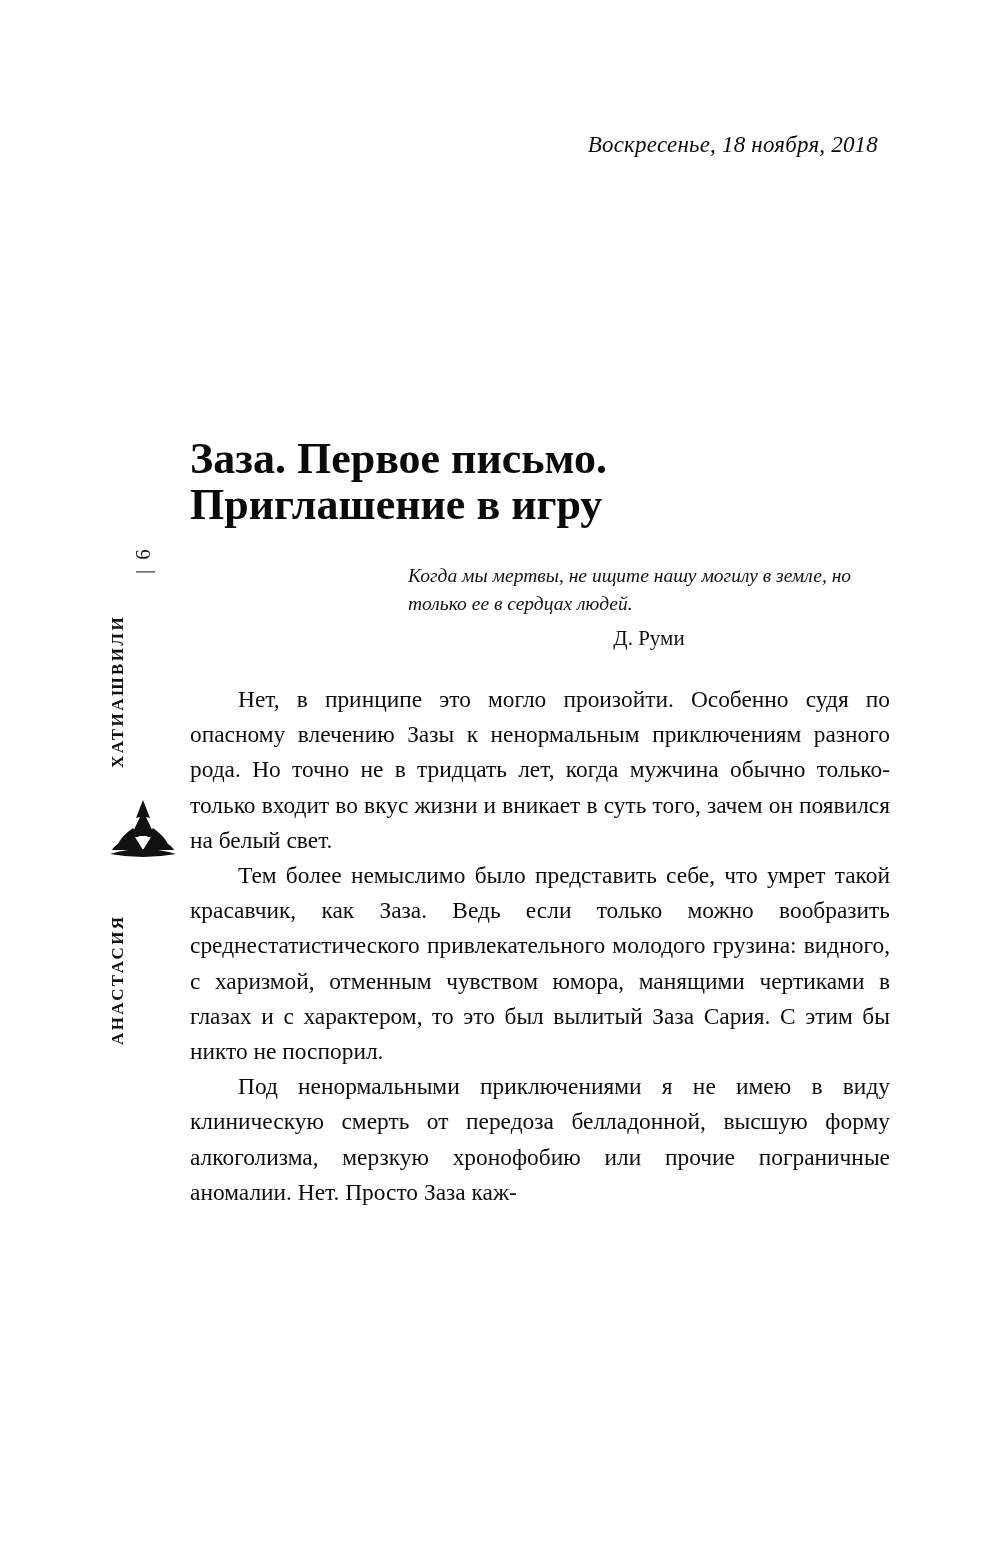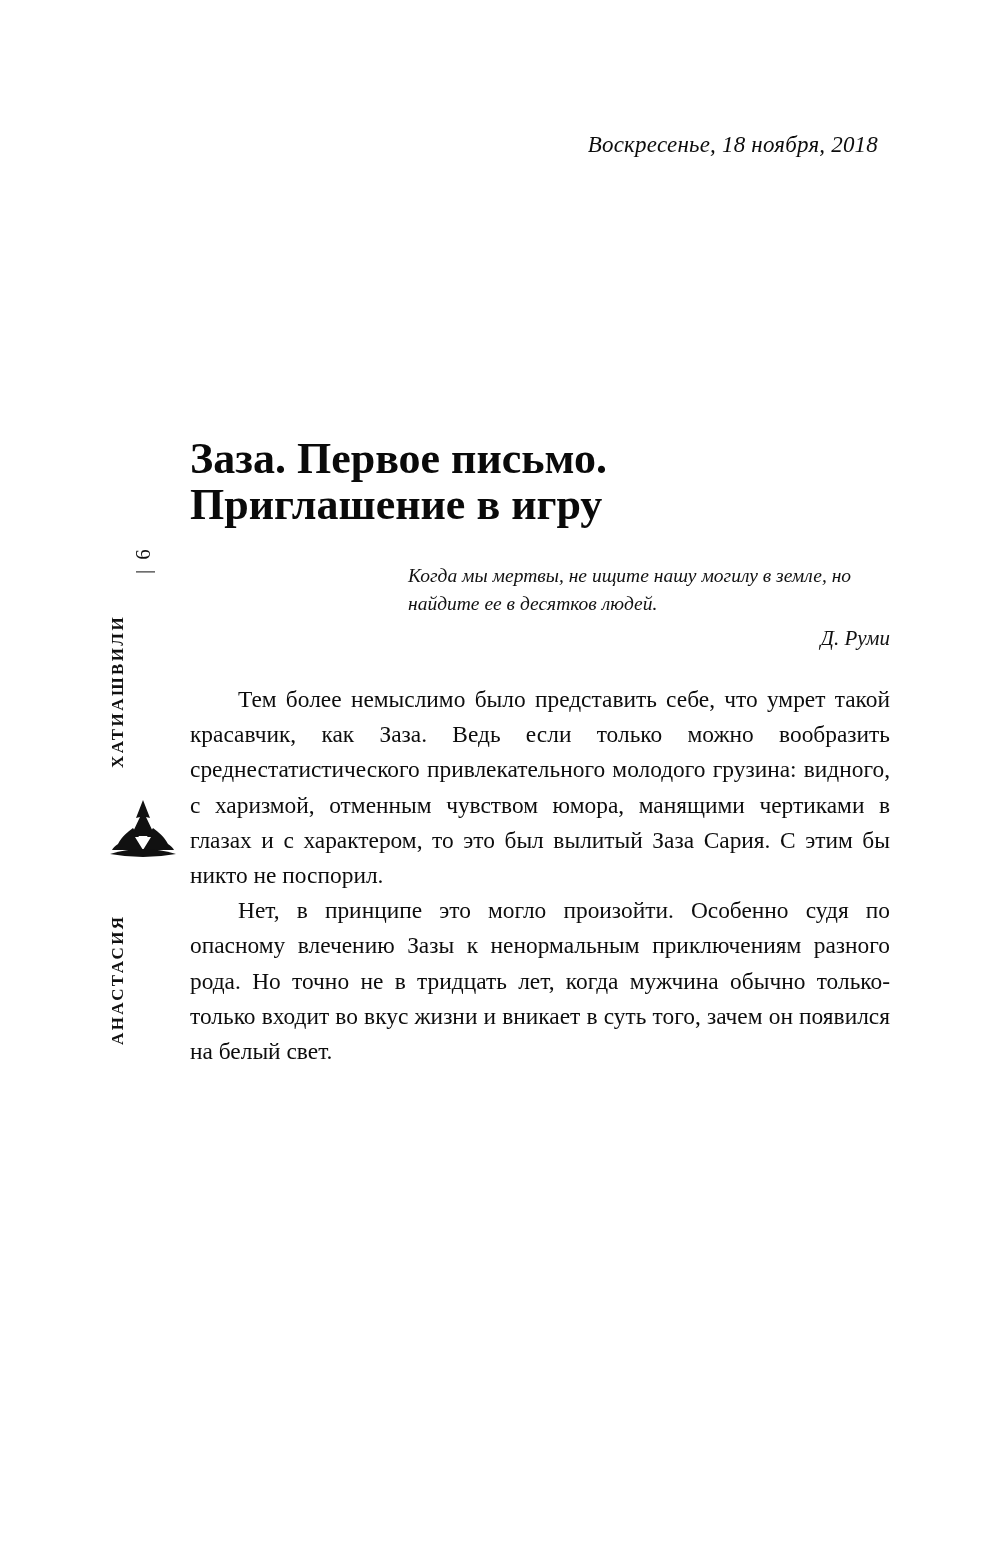--- a/index.html
+++ b/index.html
@@ -109,24 +109,23 @@
     font-style: italic;
     font-size: 19.5px;
     line-height: 28px;
     text-align: left;
   }
   .epigraph-source {
     position: absolute;
     top: 626px;
     left: 408px;
     width: 482px;
-    text-align: right;
+    text-align: center;
     font-family: "Liberation Serif", serif;
     font-size: 21px;
-    font-style: italic;
   }
 
   
   .body-text {
     position: absolute;
     top: 682px;
     left: 190px;
     width: 700px;
   }
   .body-text p {
@@ -161,19 +160,20 @@
     </svg>
   </div>
   <div class="vert-text given-name">АНАСТАСИЯ</div>
 </div>
 
 <h1 class="chapter-title">
   <span>Заза. Первое письмо.</span>
   <span class="line2">Приглашение в игру</span>
 </h1>
 
-<div class="epigraph">Когда мы мертвы, не ищите нашу могилу в земле, но найдите ее в десятков людей.</div>
+<div class="epigraph">Когда мы мертвы, не ищите нашу могилу в земле, но только ее в сердцах людей.</div>
 <div class="epigraph-source">Д. Руми</div>
 
 <div class="body-text">
+  <p>Нет, в принципе это могло произойти. Особенно судя по опасному влечению Зазы к ненормальным приключениям разного рода. Но точно не в тридцать лет, когда мужчина обычно только-только входит во вкус жизни и вникает в суть того, зачем он появился на белый свет.</p>
   <p>Тем более немыслимо было представить себе, что умрет такой красавчик, как Заза. Ведь если только можно вообразить среднестатистического привлекательного молодого грузина: видного, с харизмой, отменным чувством юмора, манящими чертиками в глазах и с характером, то это был вылитый Заза Сария. С этим бы никто не поспорил.</p>
-  <p>Нет, в принципе это могло произойти. Особенно судя по опасному влечению Зазы к ненормальным приключениям разного рода. Но точно не в тридцать лет, когда мужчина обычно только-только входит во вкус жизни и вникает в суть того, зачем он появился на белый свет.</p>
+  <p class="last">Под ненормальными приключениями я не имею в виду клиническую смерть от передоза белладонной, высшую форму алкоголизма, мерзкую хронофобию или прочие пограничные аномалии. Нет. Просто Заза каж-</p>
 </div>
 
 </body></html>

